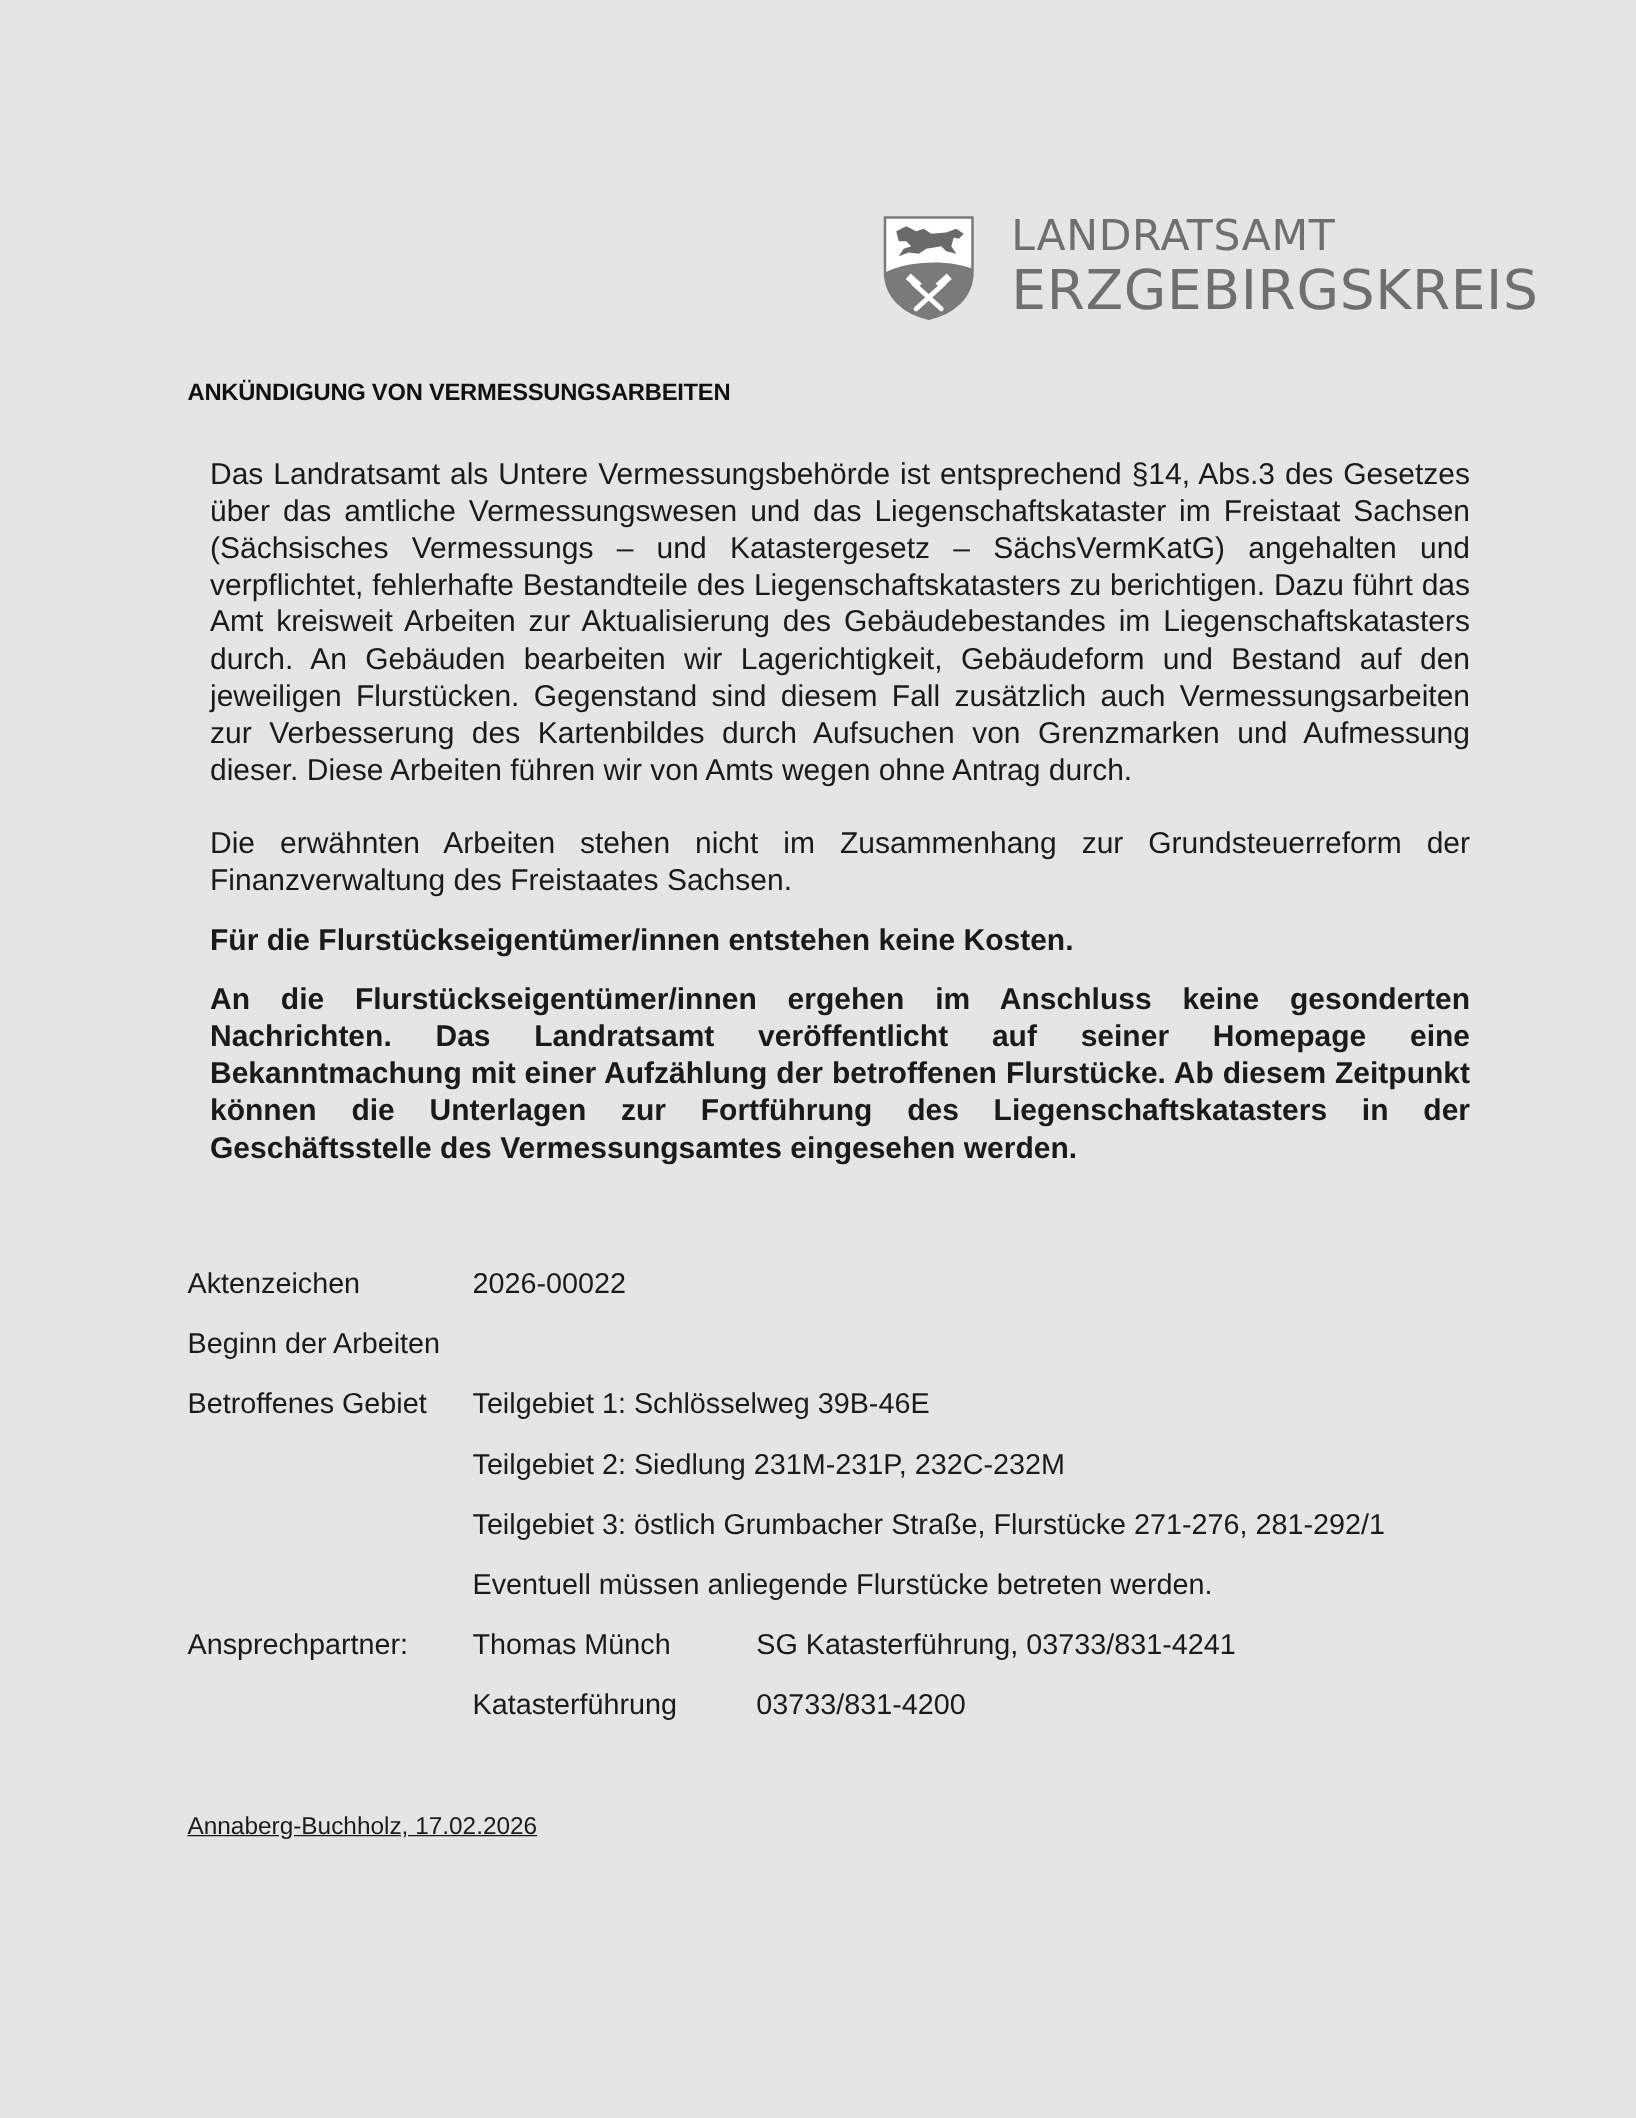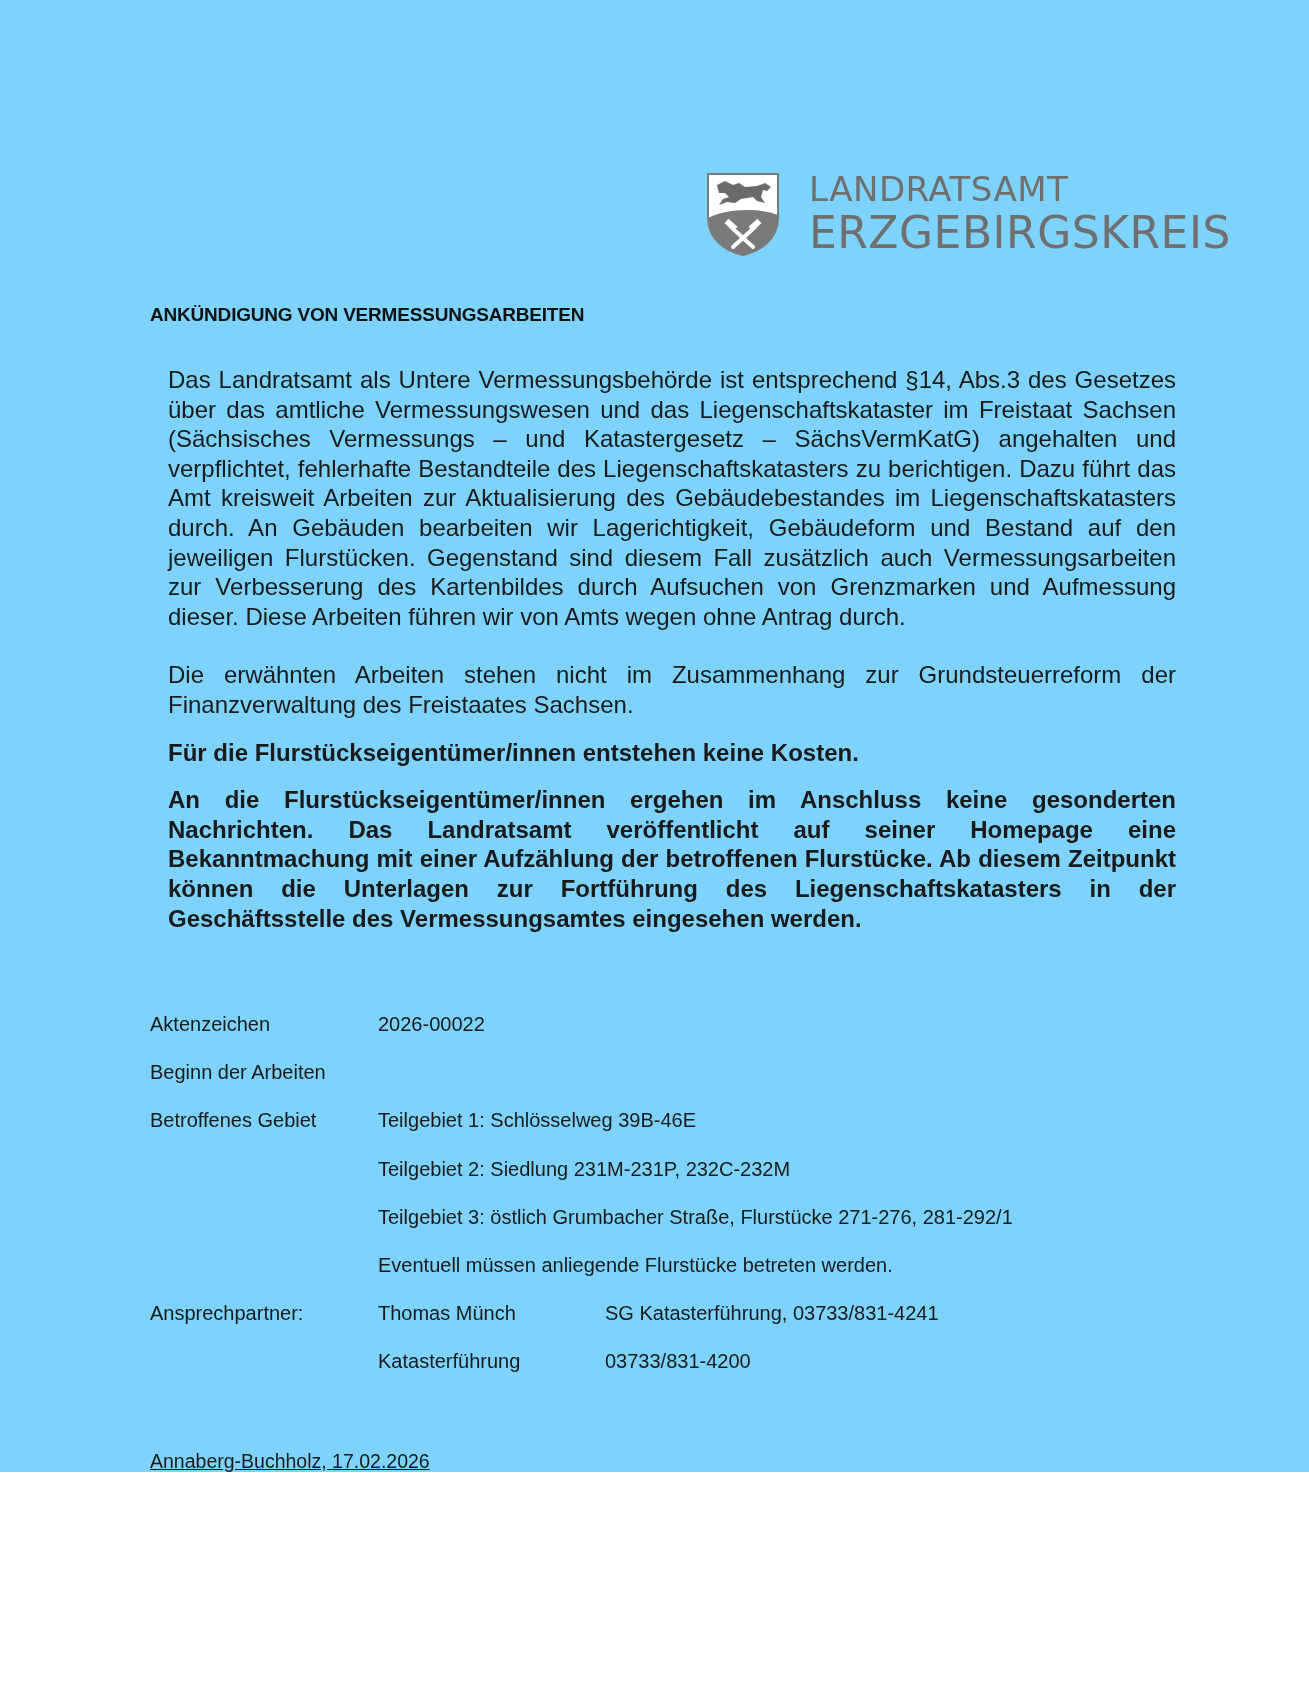--- a/index.html
+++ b/index.html
@@ -1,18 +1,18 @@
 <!DOCTYPE html>
 <html><head>
   <meta charset="utf-8">
   <style>
     html, body { margin: 0; padding: 0; background: #ffffff; }
     body { width: 1309px; height: 1694px; position: relative; overflow: hidden;
            font-family: "Liberation Sans", "DejaVu Sans", sans-serif; color: #111111; }
-    .page { position: absolute; left: 0; top: 0; width: 1309px; height: 1472px; background: #7dd3fc; }
+    .page { position: absolute; left: 0; top: 0; width: 1309px; height: 1694px; background: #e5e5e5; }
 
     
     .logo { position: absolute; left: 705px; top: 170px; height: 88px; display: flex; align-items: center; }
     .logo .shield { width: 76px; height: 86px; margin-right: 28px; }
     .logo .logo-text { display: flex; flex-direction: column; justify-content: center;
                        color: #6f6f6f; font-family: "DejaVu Sans", sans-serif; font-weight: normal;
                        letter-spacing: 0.5px; line-height: 1.12; }
     .logo .logo-line1 { font-size: 34px; }
     .logo .logo-line2 { font-size: 44px; }
 
@@ -21,21 +21,21 @@
              color: #111111; letter-spacing: -0.2px; }
 
     
     .body { position: absolute; left: 168px; top: 365px; width: 1008px; font-size: 24px;
             line-height: 29.6px; color: #1a1a1a; }
     .body p { margin: 0; text-align: justify; }
     .body p.gap-lg { margin-top: 29px; }
     .body p.gap-sm { margin-top: 18px; font-weight: bold; }
 
     
-    .details { position: absolute; left: 150px; top: 1013px; font-size: 20px; color: #1a1a1a; }
+    .details { position: absolute; left: 150px; top: 1013px; font-size: 23px; color: #1a1a1a; }
     .row { display: flex; height: 48.2px; align-items: flex-start; }
     .row .lbl { width: 228px; }
     .row .val { }
     .row .name { width: 227px; }
 
     .signature { position: absolute; left: 150px; top: 1450px; font-size: 19.5px; color: #1a1a1a; text-decoration: underline; }
   </style>
 </head>
 <body>
 

